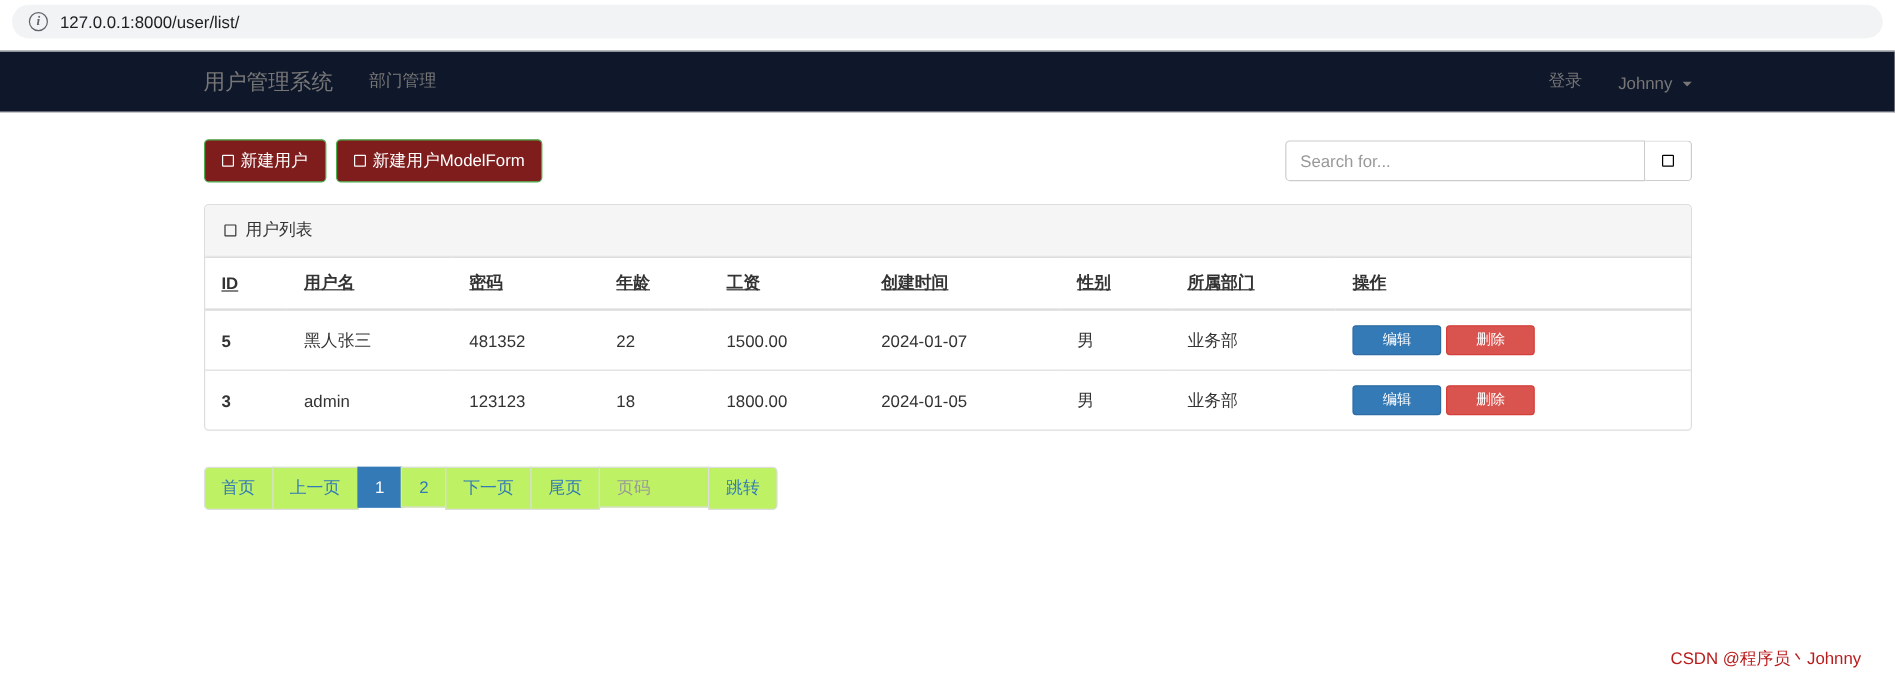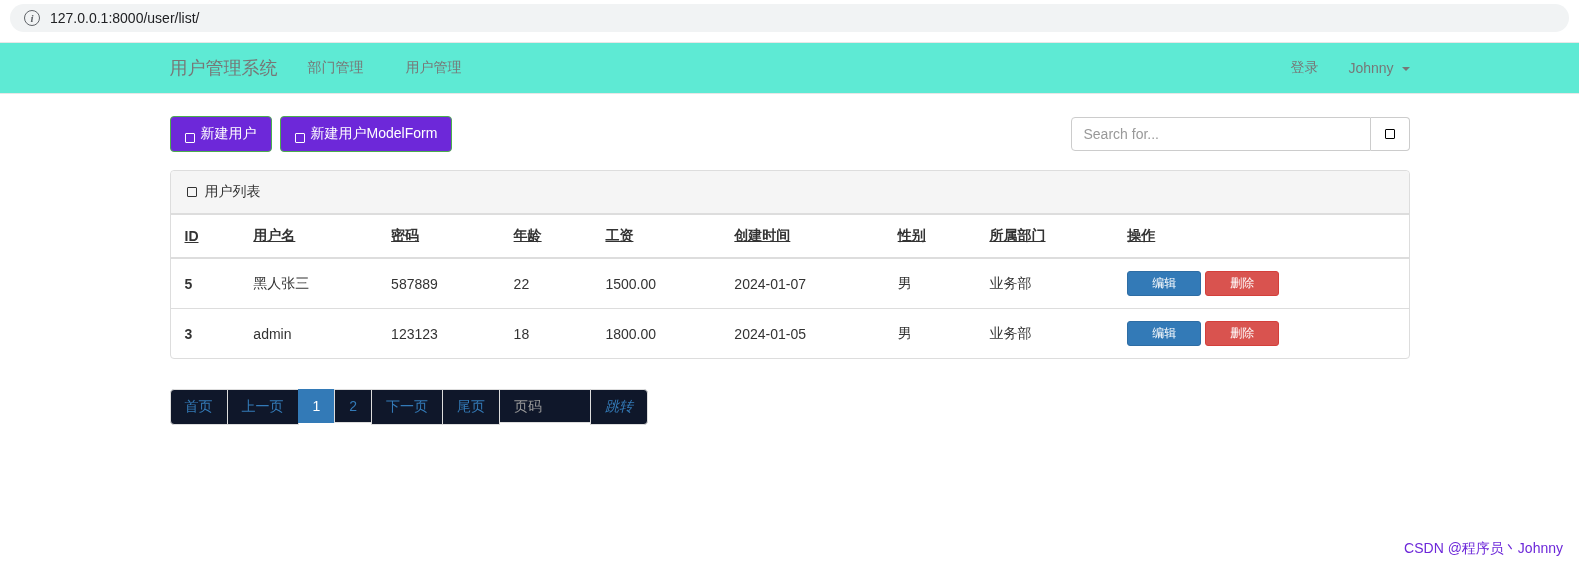--- a/index.html
+++ b/index.html
@@ -1,34 +1,34 @@
 <!DOCTYPE html>
 <html><head>
 <meta charset="utf-8">
 <style>
 * { box-sizing: border-box; margin: 0; padding: 0; }
 body { font-family: "Helvetica Neue", Helvetica, Arial, "Microsoft YaHei", sans-serif; font-size: 14px; color: #333; background: #fff; }
 
 .url-bar { background: #f1f3f4; border-radius: 18px; margin: 4px 10px 10px 10px; padding: 6px 14px; display: flex; align-items: center; gap: 10px; color: #202124; }
 .url-bar .info-icon { width: 16px; height: 16px; border: 1.5px solid #5f6368; border-radius: 50%; display: inline-flex; align-items: center; justify-content: center; font-size: 11px; color: #5f6368; font-family: serif; font-style: italic; font-weight: bold; }
 
-.navbar { background: #5eead4; border-top: 1px solid #e7e7e7; border-bottom: 1px solid #e7e7e7; padding: 0; }
+.navbar { background: #0f172a; border-top: 1px solid #e7e7e7; border-bottom: 1px solid #e7e7e7; padding: 0; }
 .navbar-inner { max-width: 1420px; margin: 0 auto; padding: 0 15px; display: flex; align-items: center; height: 50px; }
 .navbar-brand { font-size: 18px; color: #777; padding: 15px; margin-left: 60px; }
 .navbar-nav { display: flex; list-style: none; gap: 12px; }
 .navbar-nav li a { display: block; padding: 15px; color: #777; text-decoration: none; cursor: pointer; }
-.navbar-right { margin-left: auto; display: flex; align-items: center; margin-right: 60px; }
+.navbar-right { margin-left: auto; display: flex; align-items: flex-end; margin-right: 60px; }
 .navbar-right a { padding: 15px; color: #777; text-decoration: none; cursor: pointer; }
 .caret { display: inline-block; width: 0; height: 0; margin-left: 4px; vertical-align: middle; border-top: 4px dashed #777; border-right: 4px solid transparent; border-left: 4px solid transparent; }
 
 .container { max-width: 1420px; margin: 0 auto; padding: 0 90px; }
 
 .actions-row { margin-top: 22px; display: flex; align-items: center; }
 .btn { display: inline-flex; align-items: center; padding: 8px 14px; border-radius: 4px; font-size: 14px; border: 1px solid transparent; cursor: pointer; text-decoration: none; gap: 6px; }
-.btn-success { background: #6d28d9; border-color: #4cae4c; color: #fff; align-items: flex-end; }
+.btn-success { background: #7f1d1d; border-color: #4cae4c; color: #fff; }
 .btn + .btn { margin-left: 8px; }
 .icon-box { display:inline-block; width:10px; height:10px; border:1.4px solid currentColor; border-radius:1px; }
 
 .search-group { margin-left: auto; display: flex; }
 .search-input { width: 300px; padding: 8px 12px; border: 1px solid #ccc; border-radius: 4px 0 0 4px; font-size: 14px; color: #555; }
 .search-input::placeholder { color: #999; }
 .search-btn { border: 1px solid #ccc; background: #fff; padding: 8px 14px; border-left: none; border-radius: 0 4px 4px 0; cursor: pointer; }
 
 .panel { margin-top: 18px; border: 1px solid #ddd; border-radius: 4px; }
 .panel-heading { background: #f5f5f5; border-bottom: 1px solid #ddd; padding: 12px 16px; border-radius: 4px 4px 0 0; display:flex; align-items:center; gap:8px;}
@@ -39,47 +39,44 @@
 .table tbody tr:first-child td { border-top: none; }
 .table tbody td:first-child { font-weight:700; }
 
 .btn-xs { padding: 3px 24px; font-size: 12px; border-radius: 3px; }
 .btn-primary { background: #337ab7; border-color: #2e6da4; color: #fff; }
 .btn-danger { background: #d9534f; border-color: #d43f3a; color: #fff; }
 
 .pagination-row { margin-top: 30px; display:flex; }
 .pagination { display: flex; list-style: none; border-radius: 4px; }
 .pagination li { }
-.pagination li > * { display: block; padding: 8px 14px; border: 1px solid #ddd; margin-left: -1px; color: #337ab7; text-decoration: none; background:#0f172a; cursor:pointer; font-size:14px;}
+.pagination li > * { display: block; padding: 8px 14px; border: 1px solid #ddd; margin-left: -1px; color: #337ab7; text-decoration: none; background:#bef264; cursor:pointer; font-size:14px;}
 .pagination li:first-child > * { border-radius: 4px 0 0 4px; margin-left:0;}
-.pagination li:last-child > * { border-radius: 0 4px 4px 0; font-style: italic;}
+.pagination li:last-child > * { border-radius: 0 4px 4px 0;}
 .pagination li.active > * { background: #337ab7; border-color: #337ab7; color: #fff; }
 .page-input { width: 92px; padding: 8px 10px; border:1px solid #ddd; margin-left:-1px; background:#fff; font-size:14px; color:#555;}
 .page-input::placeholder{color:#999;}
 .jump-btn { padding:8px 14px; border:1px solid #ddd; margin-left:-1px; background:#fff; cursor:pointer; font-size:14px;}
 
-.watermark { position: fixed; bottom: 10px; right: 16px; color: #6d28d9; font-size: 14px; pointer-events:none;margin-left:23px;}
+.watermark { position: fixed; bottom: 10px; right: 28px; color: #b91c1c; font-size: 14px; pointer-events:none;margin-left:23px;}
 </style>
 </head>
 <body>
 
 <div class="url-bar">
   <span class="info-icon">i</span>
   <span>127.0.0.1:8000/user/list/</span>
 </div>
 
 <nav class="navbar">
   <div class="navbar-inner">
     <span class="navbar-brand">用户管理系统</span>
     <ul class="navbar-nav" id="nav-items">
         <li>
           <a>部门管理</a>
-        </li>
-        <li>
-          <a>用户管理</a>
         </li>
       </ul>
     <div class="navbar-right">
       <a>登录</a>
       <a>
         <span>Johnny</span>
         <span class="caret"></span>
       </a>
     </div>
   </div>
@@ -119,21 +116,21 @@
             <th>创建时间</th>
             <th>性别</th>
             <th>所属部门</th>
             <th>操作</th>
           </tr>
         </thead>
       <tbody id="tbody">
           <tr>
             <td>5</td>
             <td>黑人张三</td>
-            <td>587889</td>
+            <td>481352</td>
             <td>22</td>
             <td>1500.00</td>
             <td>2024-01-07</td>
             <td>男</td>
             <td>业务部</td>
             <td><a class="btn btn-xs btn-primary">编辑</a><a class="btn btn-xs btn-danger" style="margin-left: 4px;">删除</a></td>
           </tr>
           <tr>
             <td>3</td>
             <td>admin</td>

